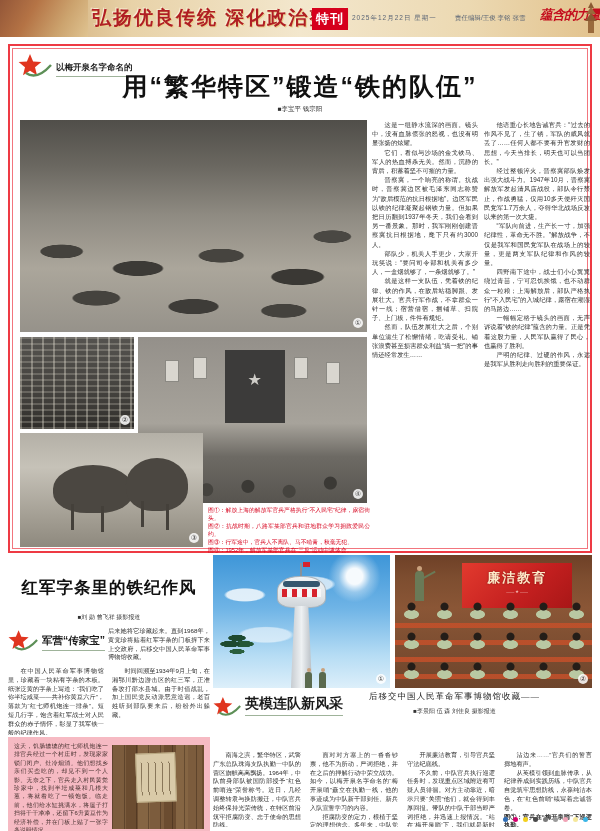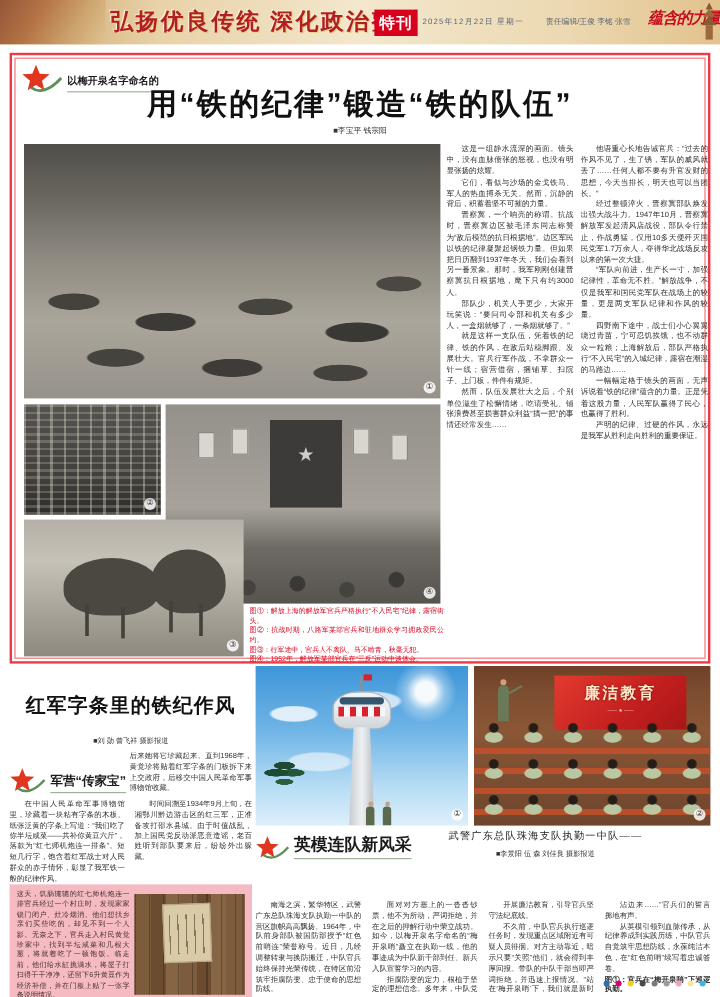--- a/index.html
+++ b/index.html
@@ -80,21 +80,21 @@
   .colA, .colB { position:absolute; top:74px; width:106px; height:428px; overflow:hidden;
     font-size:6.3px; line-height:9.2px; color:#2e2e2e; text-align:justify;}
   .colA { left:362px; } .colB { left:474px; }
   .colA p, .colB p, .smallcols p { text-indent:2em; margin:0;}
 
   
   .leftart { position:absolute; left:8px; top:558px; width:202px; height:272px;margin-top:17px;}
   .l-title { position:absolute; left:0; top:2px; width:100%; text-align:center; font-size:16.5px;
     font-weight:bold; color:#111; letter-spacing:1px; white-space:nowrap;}
   .l-byline { position:absolute; left:0; top:38px; width:100%; text-align:center; font-size:6px; color:#333;}
-  .l-badge { position:absolute; left:0; top:64px;text-align:right; }
+  .l-badge { position:absolute; left:0; top:54px;text-align:right; }
   .l-badge .lbl { font-size:10.5px; }
   .l-intro { position:absolute; left:100px; top:52px; width:102px; height:36px; overflow:hidden;
     font-size:6.2px; line-height:8.8px; color:#2e2e2e; text-align:justify;}
   .l-col1 { position:absolute; left:0; top:92px; width:96px; height:68px;}
   .l-col2 { position:absolute; left:104px; top:92px; width:98px; height:68px;}
   .smallcols { overflow:hidden; font-size:6.2px; line-height:8.8px; color:#2e2e2e; text-align:justify;}
   .pinkbox { position:absolute; left:0; top:162px; width:202px; height:100px; background:#f6bac3;}
   .pink-text { position:absolute; left:6px; top:5px; width:94px; height:90px; overflow:hidden;
     font-size:5.9px; line-height:8.4px; color:#44302e; text-align:justify;}
   .p-door { left:104px; top:8px; width:92px; height:84px;
@@ -195,21 +195,21 @@
     <div class="mainbox-inner"></div>
 
     <div class="badge m-badge">
       <svg width="34" height="24" viewBox="0 0 34 24">
         <polygon points="12,1 15.1,8.4 23.4,8.9 17,14.2 19,22.3 12,17.8 5,22.3 7,14.2 0.6,8.9 8.9,8.4" fill="#e0351f"></polygon>
         <path d="M8 20 C 15 25, 24 22, 33 12" stroke="#5d8f57" stroke-width="2.4" fill="none"></path>
       </svg>
       <span class="lbl">以梅开泉名字命名的</span>
     </div>
 
-    <div class="m-headline">用“铁的纪律”锻造“铁的队伍”</div>
+    <div class="m-headline">用“繁华特区”锻造“铁的队伍”</div>
     <div class="m-byline">■李宝平 钱宗阳</div>
 
     <div class="photo p-sleep">
       <span class="num">①</span>
     </div>
     <div class="photo p-wall">
       <span class="num">②</span>
     </div>
     <div class="photo p-meet">
       <div class="flag">★</div>
@@ -330,21 +330,21 @@
 
     <div class="badge b-badge">
       <svg width="28" height="20" viewBox="0 0 34 24">
         <polygon points="12,1 15.1,8.4 23.4,8.9 17,14.2 19,22.3 12,17.8 5,22.3 7,14.2 0.6,8.9 8.9,8.4" fill="#e0351f"></polygon>
         <path d="M8 20 C 15 25, 24 22, 33 12" stroke="#5d8f57" stroke-width="2.4" fill="none"></path>
       </svg>
       <span class="lbl">英模连队新风采</span>
     </div>
 
     <div class="b-head">
-      <div class="b-kicker">武警广东总队珠海支队执勤一中队——</div>
+      <div class="b-kicker">后移交中国人民革命军事博物馆收藏——</div>
       <div class="b-byline">■李景阳 伍 森 刘佳良 摄影报道</div>
     </div>
 
     <div class="b-col smallcols" style="left:0;">
         <p>南海之滨，繁华特区，武警广东总队珠海支队执勤一中队的营区旗帜高高飘扬。1964年，中队前身部队被国防部授予“红色前哨连”荣誉称号。近日，几经调整转隶与换防搬迁，中队官兵始终保持光荣传统，在特区前沿筑牢拒腐防变、忠于使命的思想防线。</p>
       </div>
     <div class="b-col smallcols" style="left:97px;">
         <p>面对对方塞上的一沓沓钞票，他不为所动，严词拒绝，并在之后的押解行动中荣立战功。如今，以梅开泉名字命名的“梅开泉哨”矗立在执勤一线，他的事迹成为中队新干部到任、新兵入队宣誓学习的内容。</p>
         <p>拒腐防变的定力，根植于坚定的理想信念。多年来，中队党支部大力加强理论武装，赓续红色基因，同时常态化…</p>
       </div>

